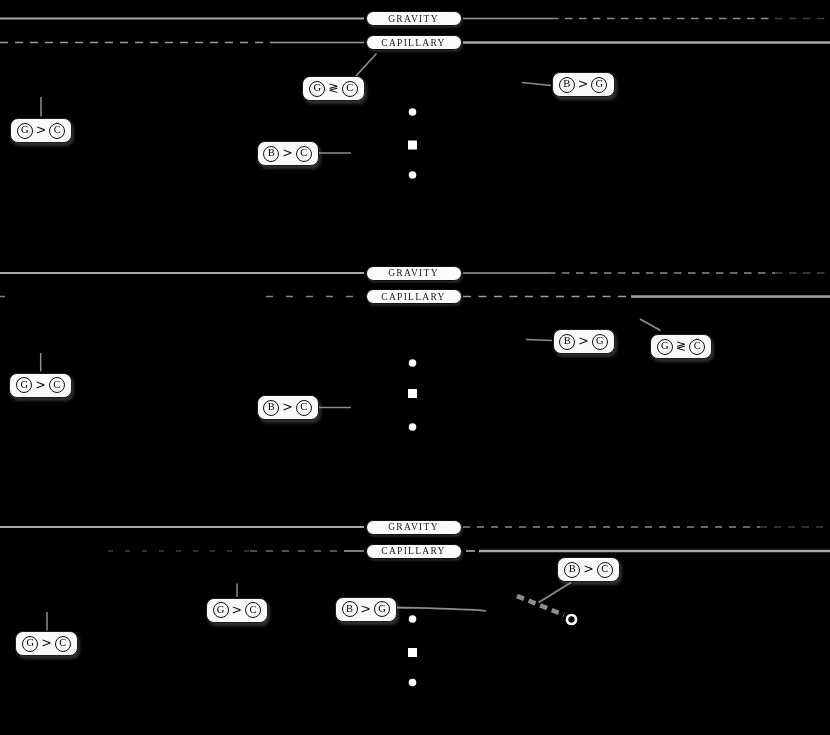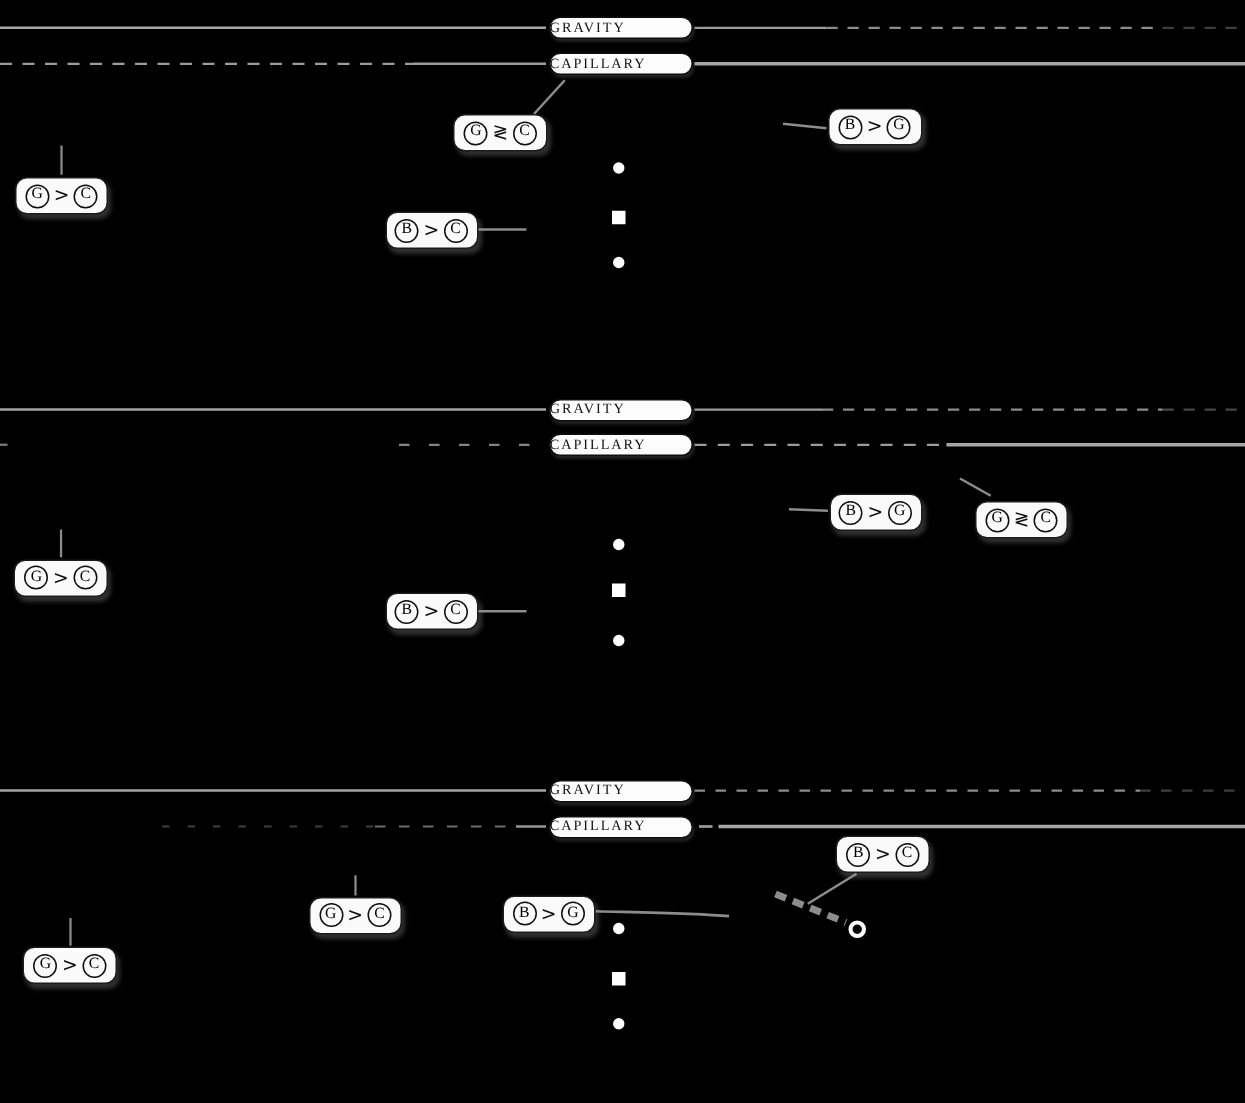--- a/index.html
+++ b/index.html
@@ -1,21 +1,21 @@
 <!DOCTYPE html>
 <html><head>
 <meta charset="utf-8">
 <style>
   html,body{margin:0;padding:0;background:#000;}
   .fig{position:relative;width:830px;height:735px;background:#000;overflow:hidden;
        font-family:"Liberation Serif",serif;}
   .fig svg{position:absolute;left:0;top:0;z-index:1;}
   .pill{position:absolute;width:96px;height:15px;box-sizing:border-box;z-index:2;
         border:1px solid #0f0f0f;border-radius:8px;background:#fcfcfc;
-        display:flex;align-items:center;
+        display:flex;align-items:center;justify-content:center;
         font-size:9.5px;letter-spacing:1.3px;color:#141414;
         box-shadow:1px 2px 2px rgba(140,140,140,.25);}
   .cond{position:absolute;height:25px;box-sizing:border-box;z-index:2;min-width:62px;
         border:1.3px solid #1c1c1c;border-radius:8px;background:#fafafa;
         display:flex;align-items:center;justify-content:center;gap:3px;padding:0 4px;
         box-shadow:2px 3px 3px rgba(150,150,150,.32);}
   .circ{width:16px;height:16px;box-sizing:border-box;border:1.2px solid #101010;border-radius:50%;
         display:flex;align-items:center;justify-content:center;
         font-size:10.5px;line-height:1;color:#000;}
   .op{font-size:12.5px;line-height:1;color:#101010;font-family:"DejaVu Serif","DejaVu Sans",serif;}

